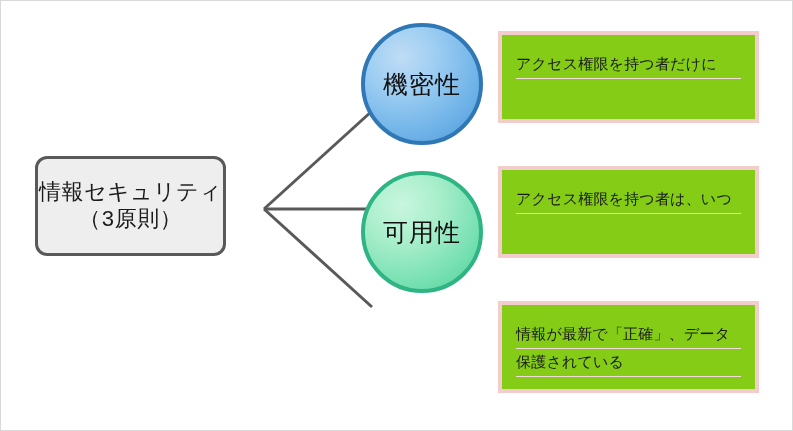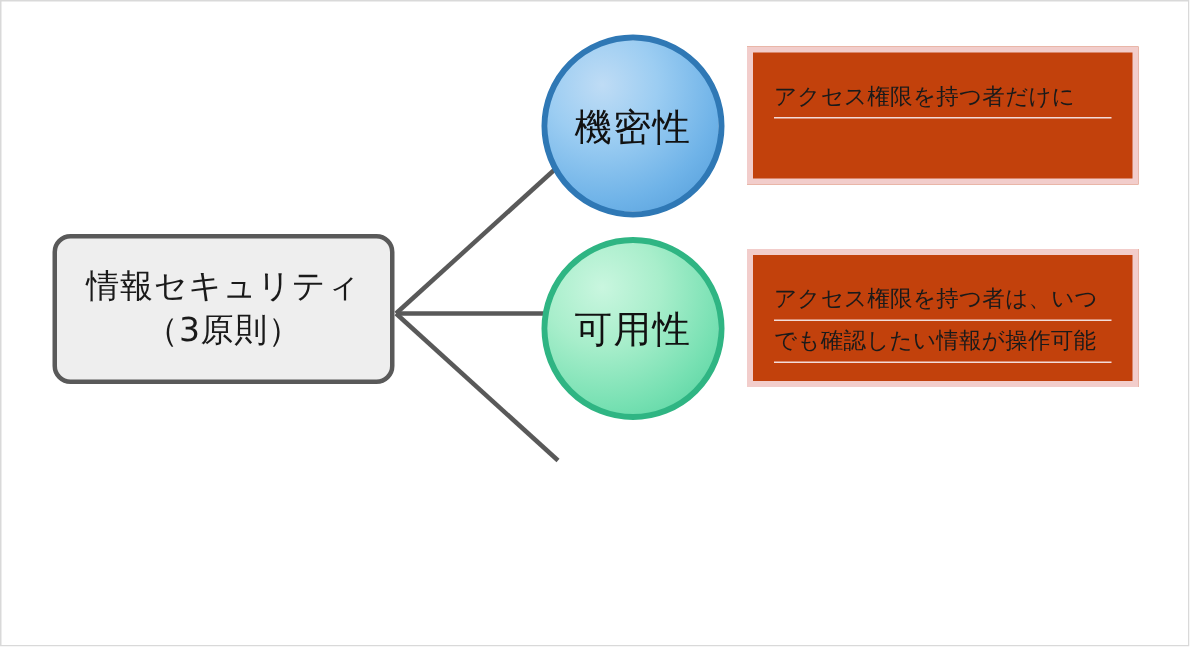--- a/index.html
+++ b/index.html
@@ -25,38 +25,39 @@
     top: 0;
     width: 793px;
     height: 431px;
     pointer-events: none;
   }
   
   .root-box {
     position: absolute;
     left: 34px;
     top: 155px;
-    width: 228px;
+    width: 191px;
     height: 100px;
     box-sizing: border-box;
     border: 3px solid #595959;
     border-radius: 12px;
     background: #eeeeee;
     display: flex;
     align-items: center;
     justify-content: center;
     flex-direction: column;
     color: #1a1a1a;
     font-size: 22px;
     line-height: 1.32;
     text-align: left;
     letter-spacing: 0.5px;
   }
   .root-box .line2 {
     display: block;
+    font-family: Liberation Mono, monospace;
   }
   
   .node-circle {
     position: absolute;
     width: 122px;
     height: 122px;
     border-radius: 50%;
     box-sizing: border-box;
     display: flex;
     align-items: center;
@@ -66,39 +67,39 @@
     letter-spacing: 1px;
   }
   .node-circle.c-blue {
     left: 360px;
     top: 22px;
     border: 4px solid #2f78b5;
     background: radial-gradient(circle at 32% 26%, #bfdcf5 0%, #9ccdf2 32%, #6fb3e8 68%, #4f9ad8 100%);
   }
   .node-circle.c-green {
     left: 360px;
-    top: 157px;
+    top: 170px;
     border: 4px solid #2fb583;
     background: radial-gradient(circle at 32% 26%, #c9f6df 0%, #a8eecb 34%, #76e0b2 70%, #4fd09c 100%);
   }
   .node-circle.c-red {
     left: 360px;
     top: 292px;
     border: 4px solid #c23c44;
     background: radial-gradient(circle at 30% 24%, #f8a0a2 0%, #f08b8f 30%, #e8676e 68%, #dd4a52 100%);
   }
   
   .note-box {
     position: absolute;
     left: 497px;
     width: 261px;
     height: 92px;
     box-sizing: border-box;
     border: 4px solid #f2cdcb;
-    background: #c2410c;
+    background: #84cc16;
     padding: 16px 14px 0 14px;
   }
   .note-box.n1 { top: 30px; }
   .note-box.n2 { top: 165px; }
   .note-box.n3 { top: 300px; }
   .note-line {
     display: block;
     font-size: 15px;
     line-height: 27px;
     color: #1a1a1a;
@@ -128,16 +129,19 @@
   </div>
   <div class="node-circle c-green">
     <span>可用性</span>
   </div>
 
   <div class="note-box n1">
     <span class="note-line">アクセス権限を持つ者だけに</span>
   </div>
   <div class="note-box n2">
     <span class="note-line">アクセス権限を持つ者は、いつ</span>
-    <span class="note-line">でも確認したい情報が操作可能</span>
+  </div>
+  <div class="note-box n3">
+    <span class="note-line">情報が最新で「正確」、データ</span>
+    <span class="note-line">保護されている</span>
   </div>
 
 </div>
 
 </body></html>

